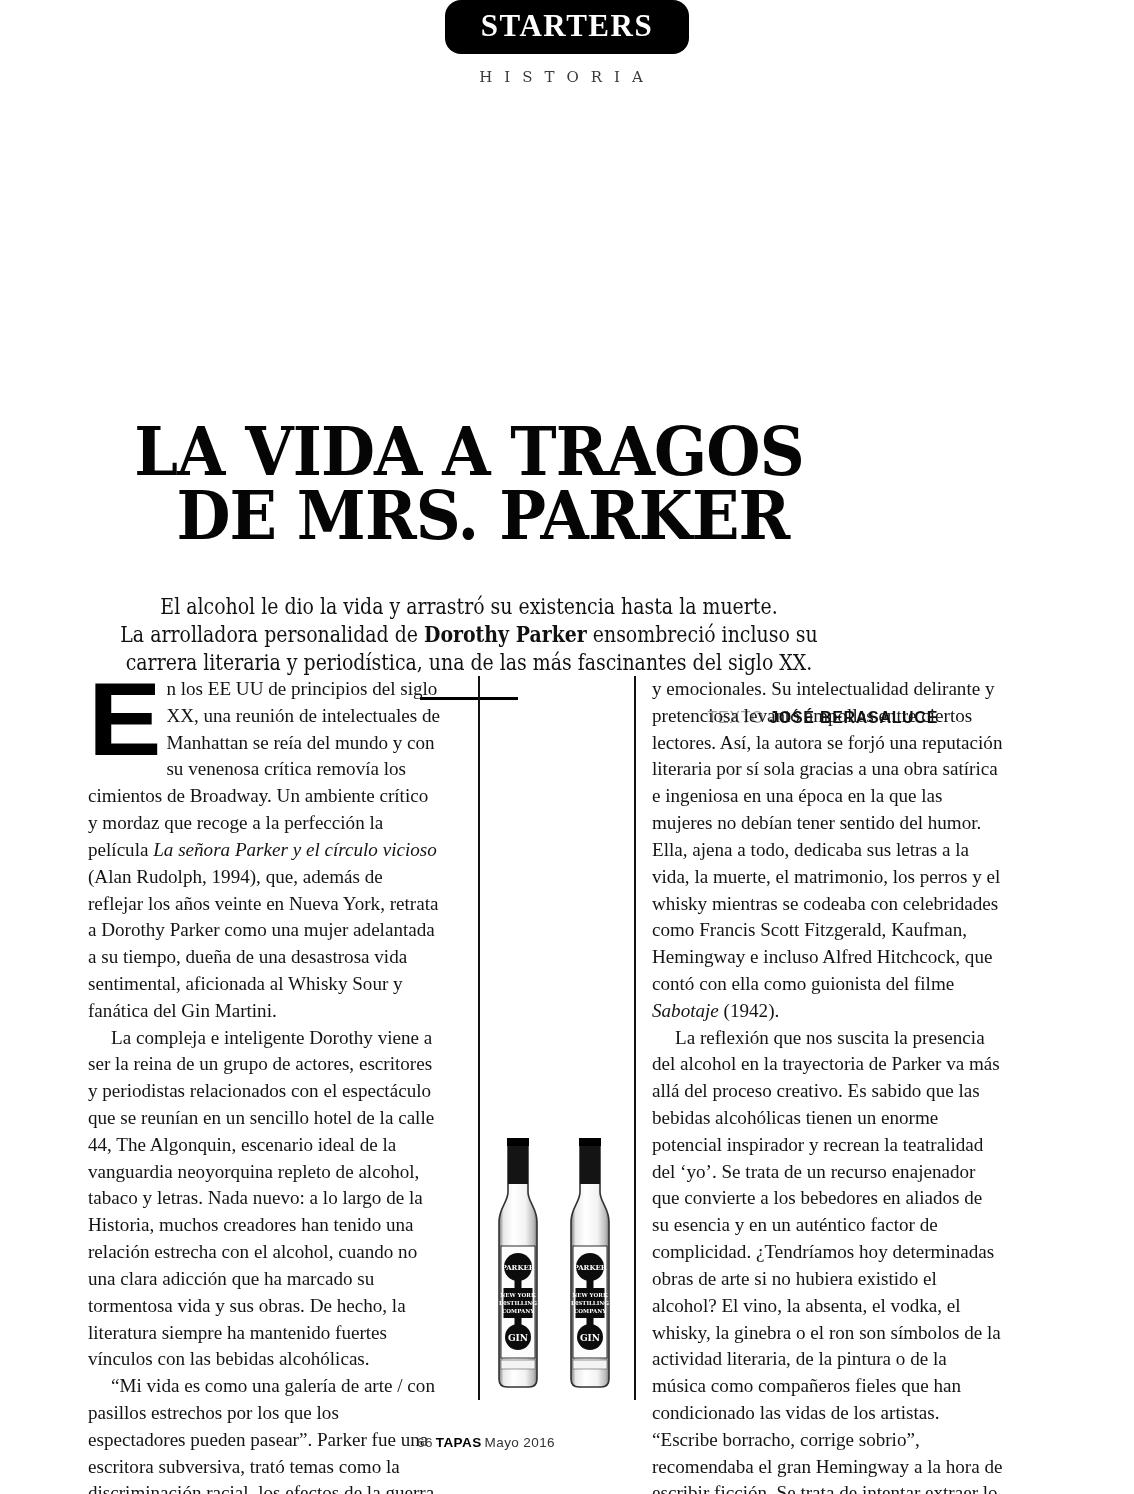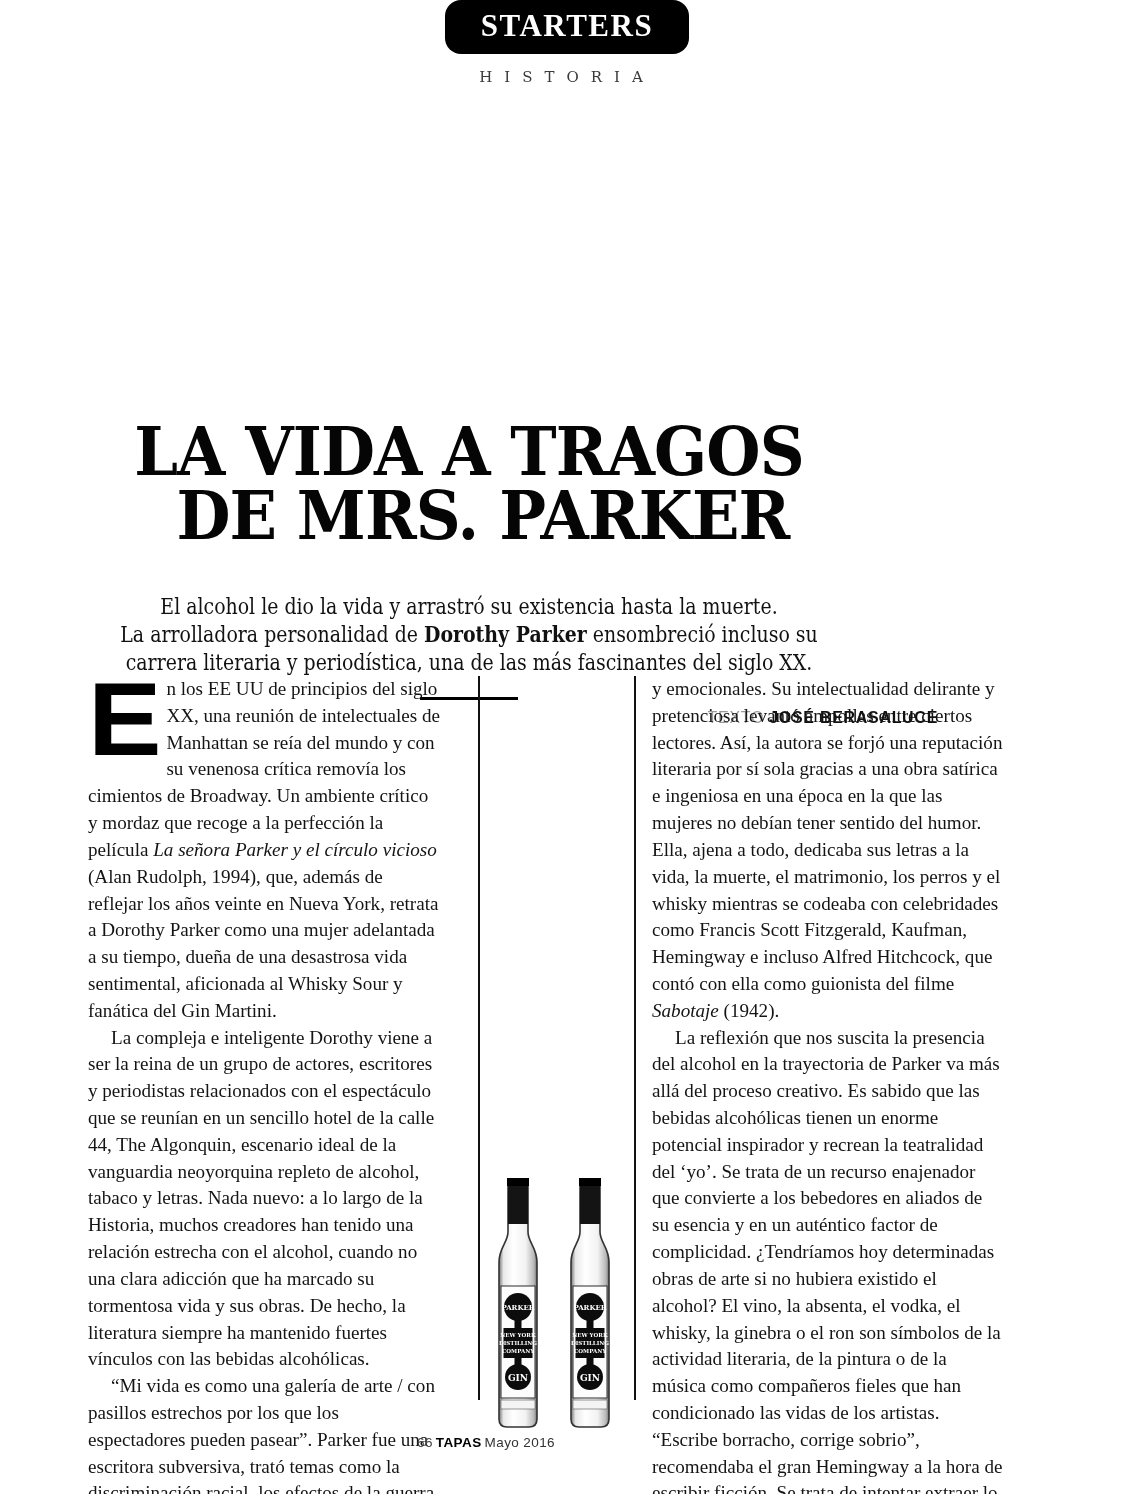--- a/index.html
+++ b/index.html
@@ -131,21 +131,21 @@
     height: 724px;
     background: #111111;
   }
   .vrule-a { left: 478px; }
   .vrule-b { left: 634px; }
 
   
   .bottles {
     position: absolute;
     left: 487px;
-    top: 1174px;
+    top: 1134px;
     width: 140px;
     height: 255px;
   }
   .bottle {
     position: absolute;
     top: 0;
     width: 62px;
     height: 255px;
   }
   .bottle-1 { left: 0px; }

